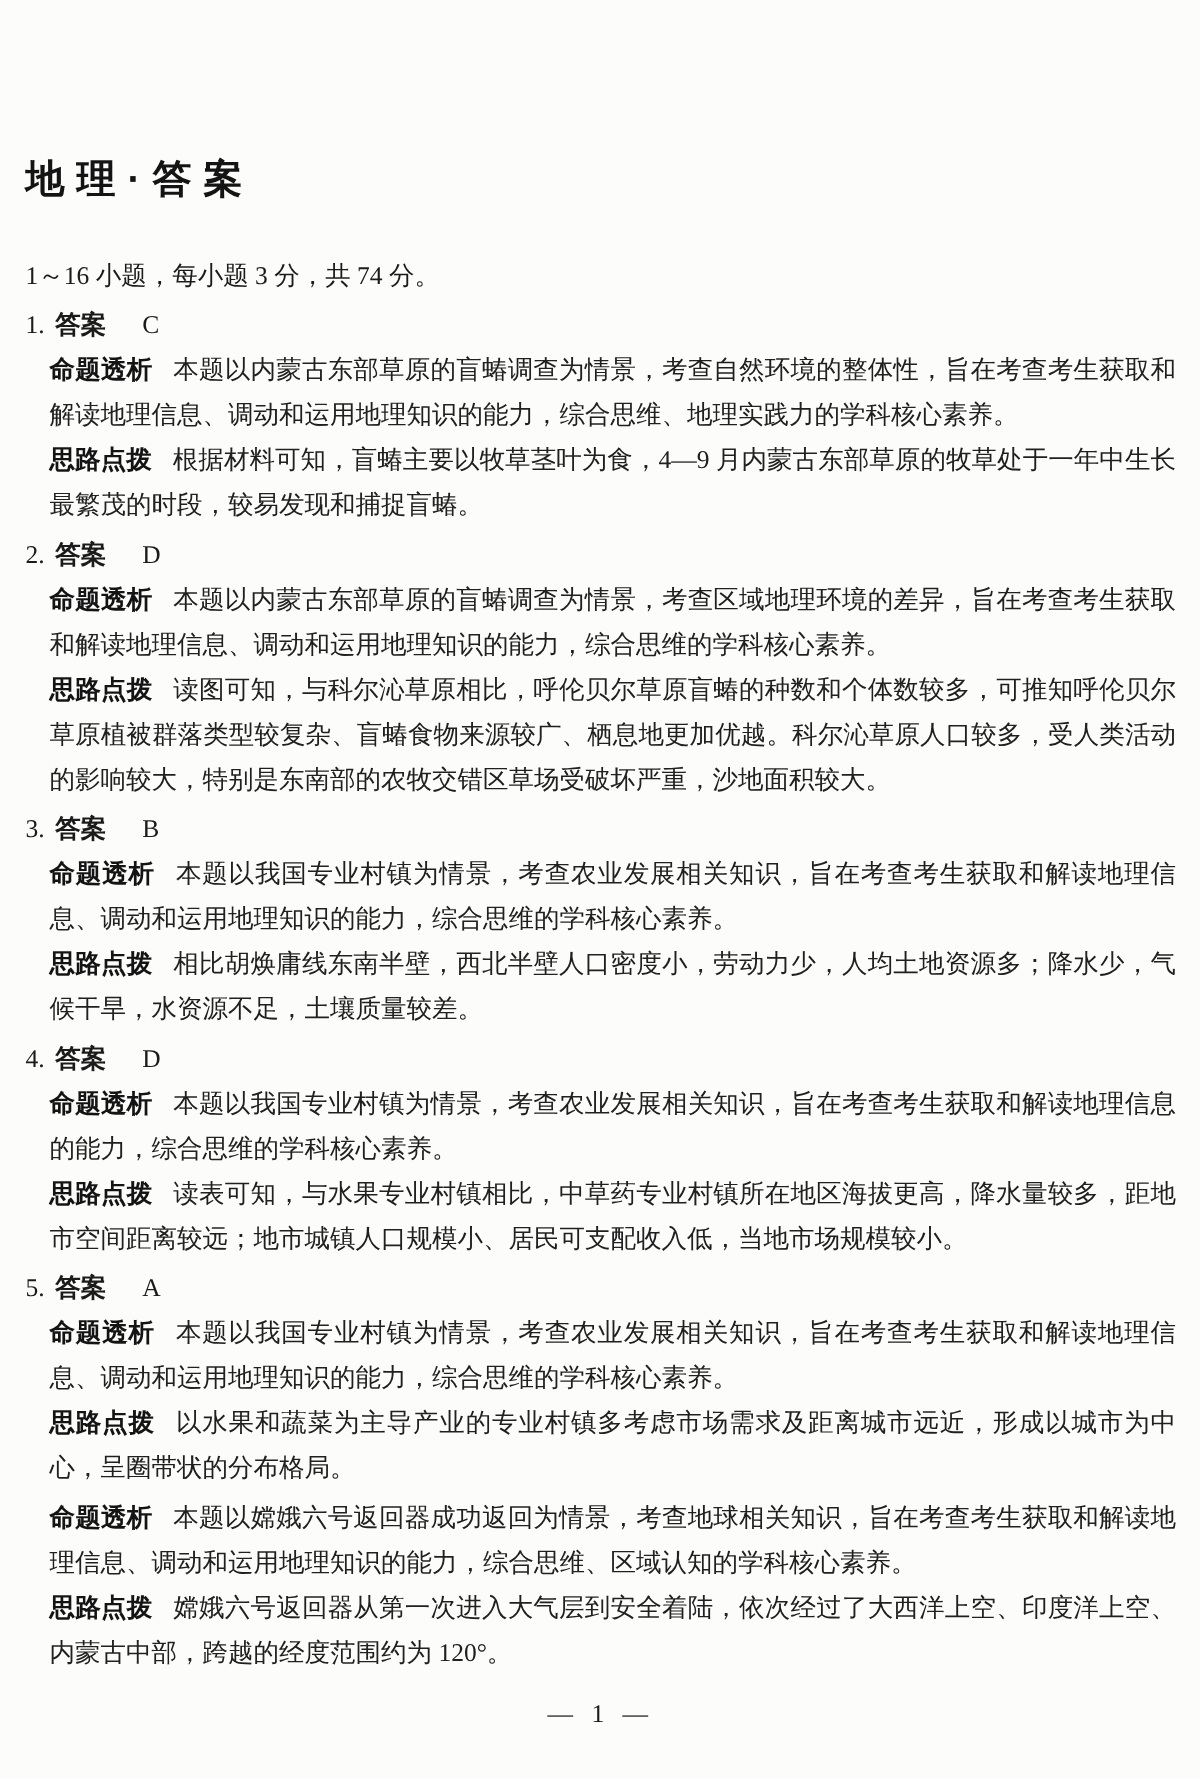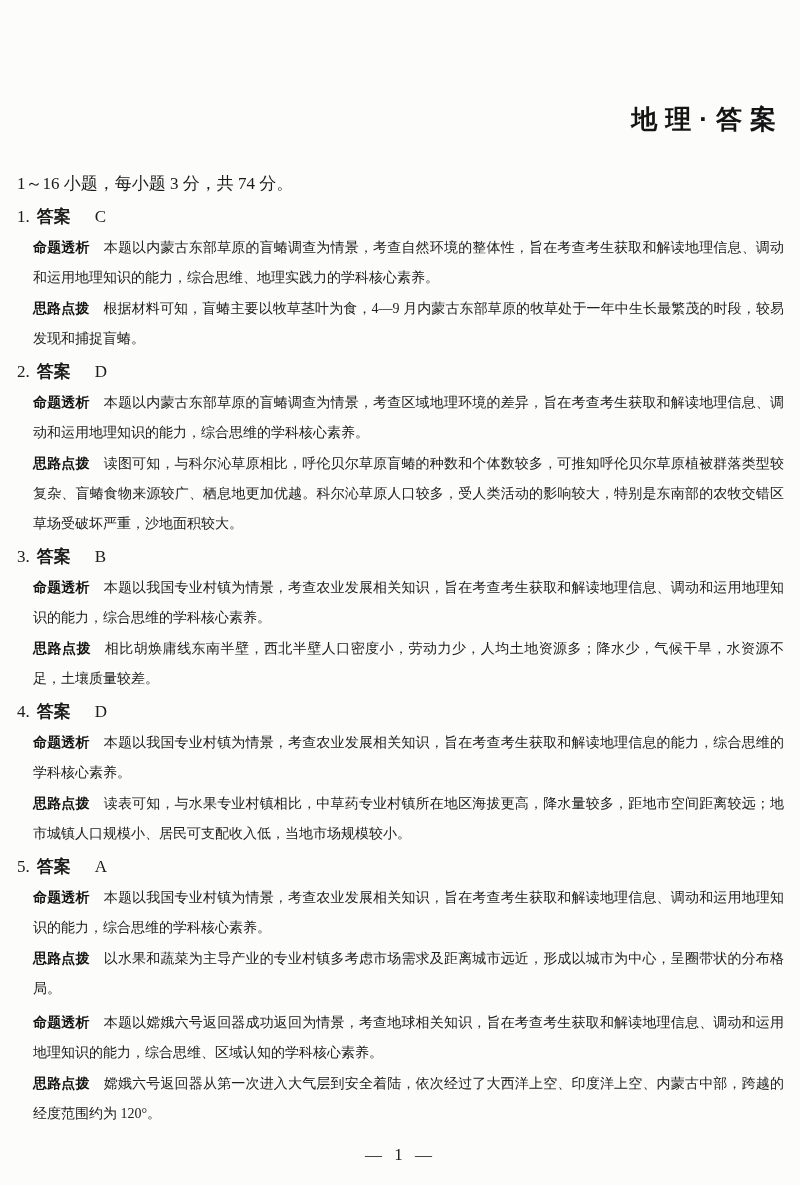--- a/index.html
+++ b/index.html
@@ -13,21 +13,21 @@
     color: #1b1b1b;
     font-family: "Liberation Serif", serif;
     overflow: hidden;
   }
   .sheet {
     padding: 99px 16px 0 17px;
     box-sizing: border-box;
   }
   .doc-title {
     margin: 0 0 30px 0;
-    text-align: right;
+    text-align: left;
     font-size: 26px;
     line-height: 40px;
     font-weight: bold;
     letter-spacing: 8px;
     font-family: "Liberation Sans", sans-serif;
     color: #141414;
   }
   .intro {
     font-size: 17px;
     line-height: 30px;
@@ -49,21 +49,21 @@
     font-weight: bold;
     font-family: "Liberation Sans", sans-serif;
   }
   .ans-letter {
     display: inline-block;
     margin-left: 24px;
     font-family: "Liberation Serif", serif;
   }
   .para {
     margin: 0 0 0 16px;
-    font-size: 14px;
+    font-size: 17px;
     line-height: 30px;
     text-align: justify;
     text-align-last: left;
     color: #202020;
   }
   .p-label {
     font-weight: bold;
     font-family: "Liberation Sans", sans-serif;
     margin-right: 14px;
     color: #141414;

